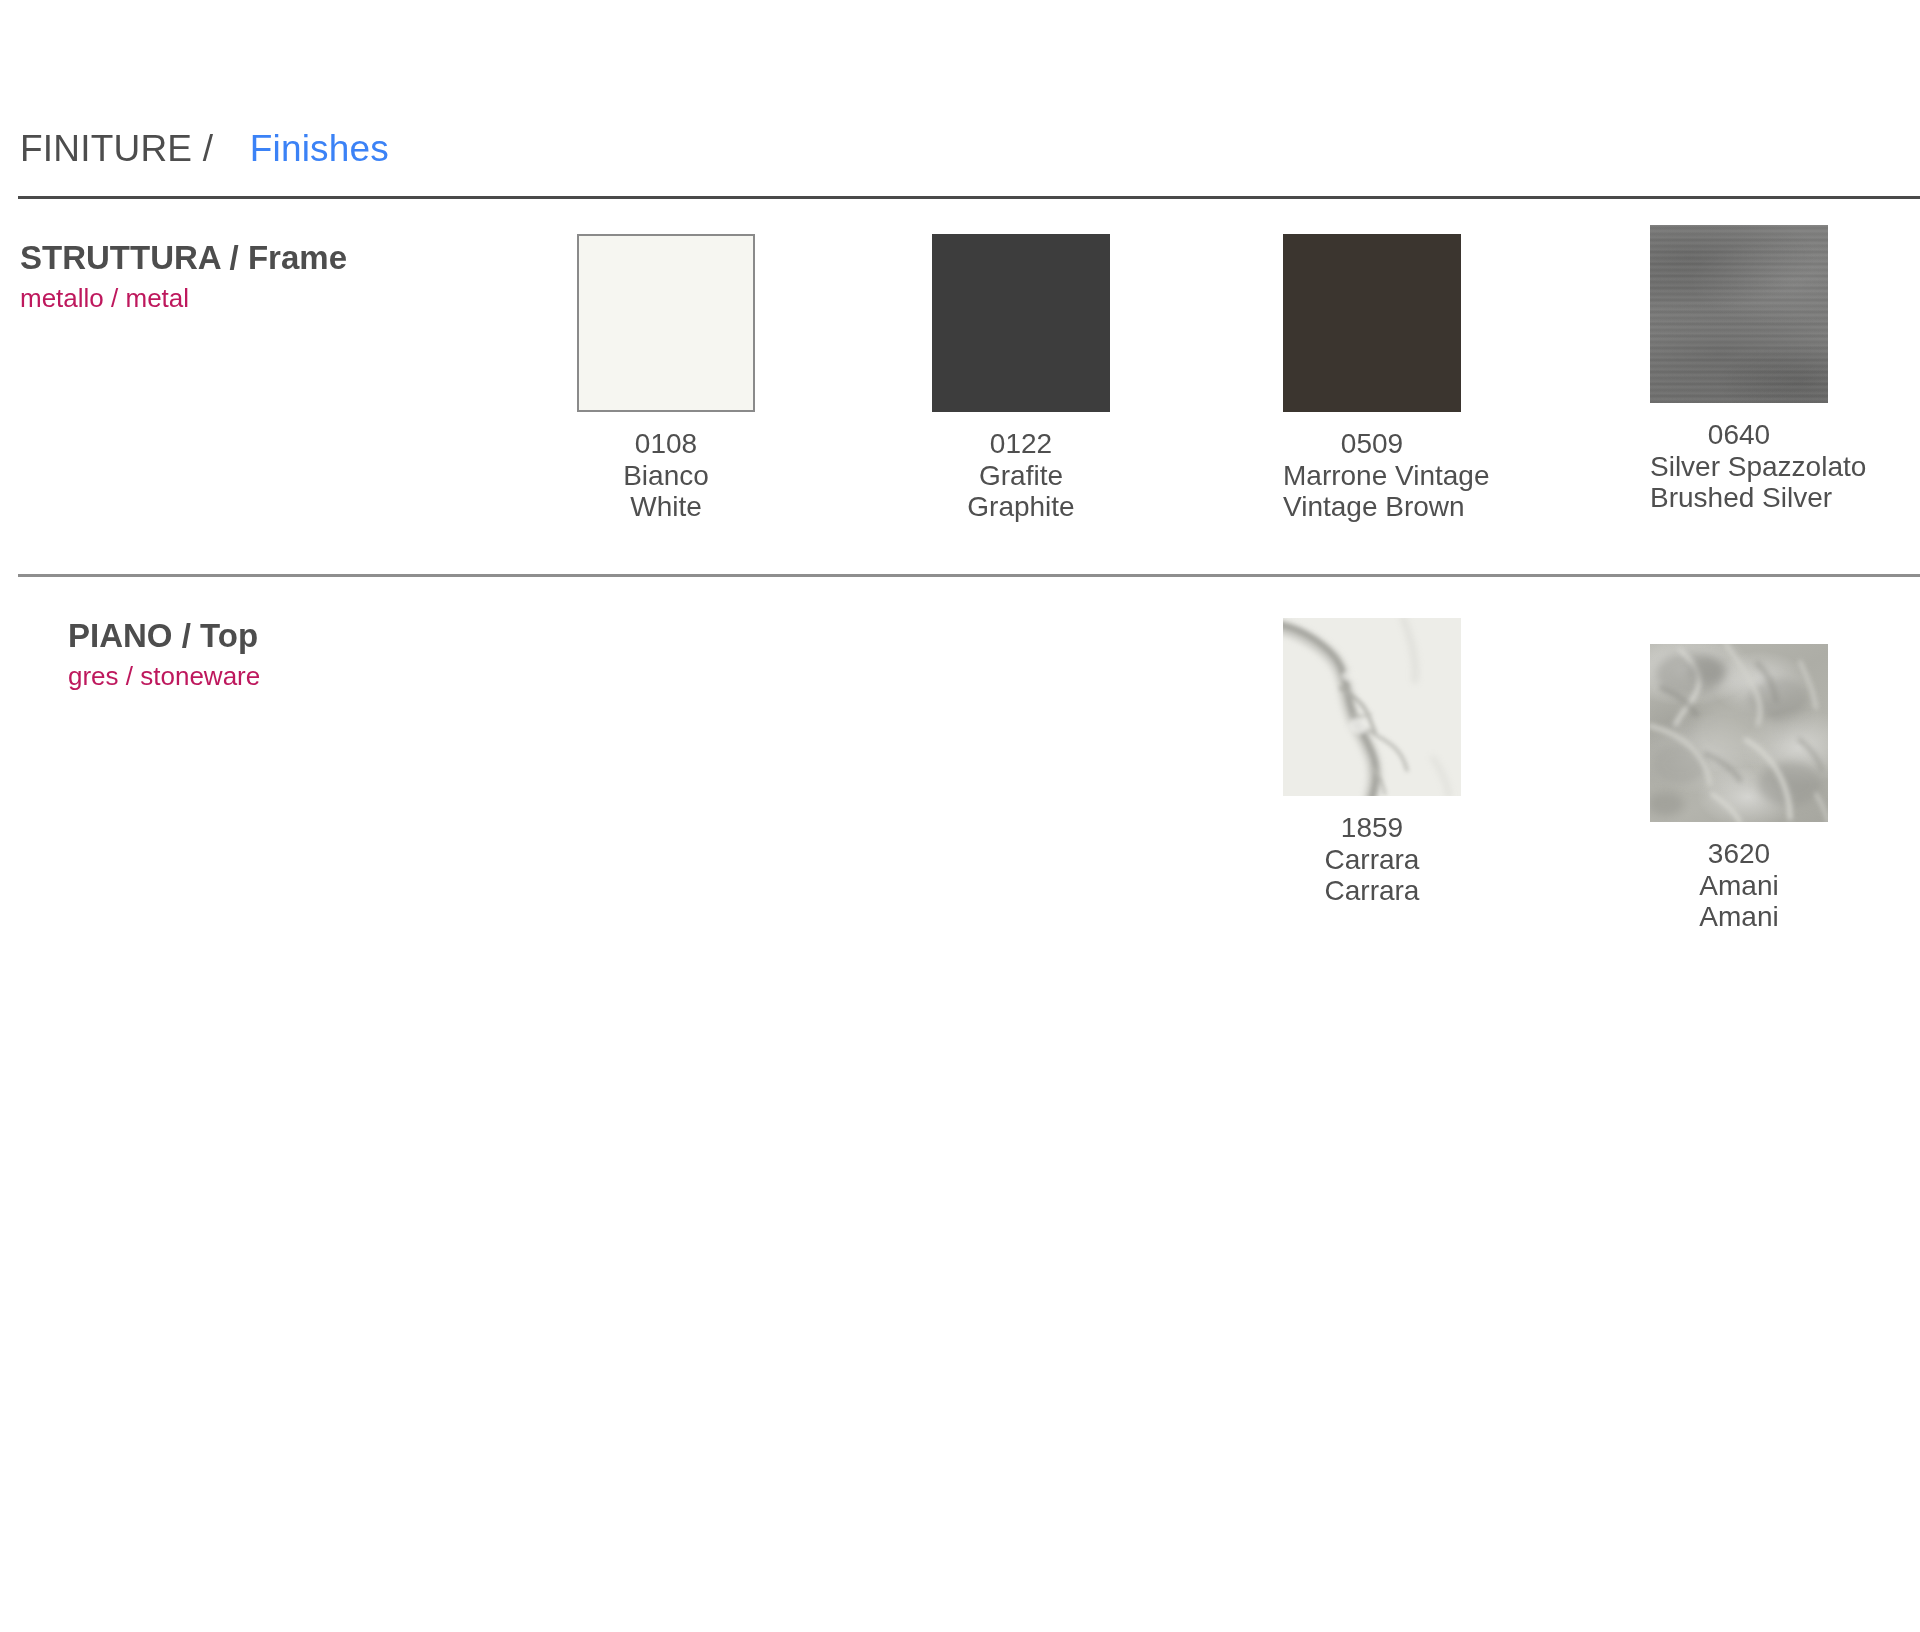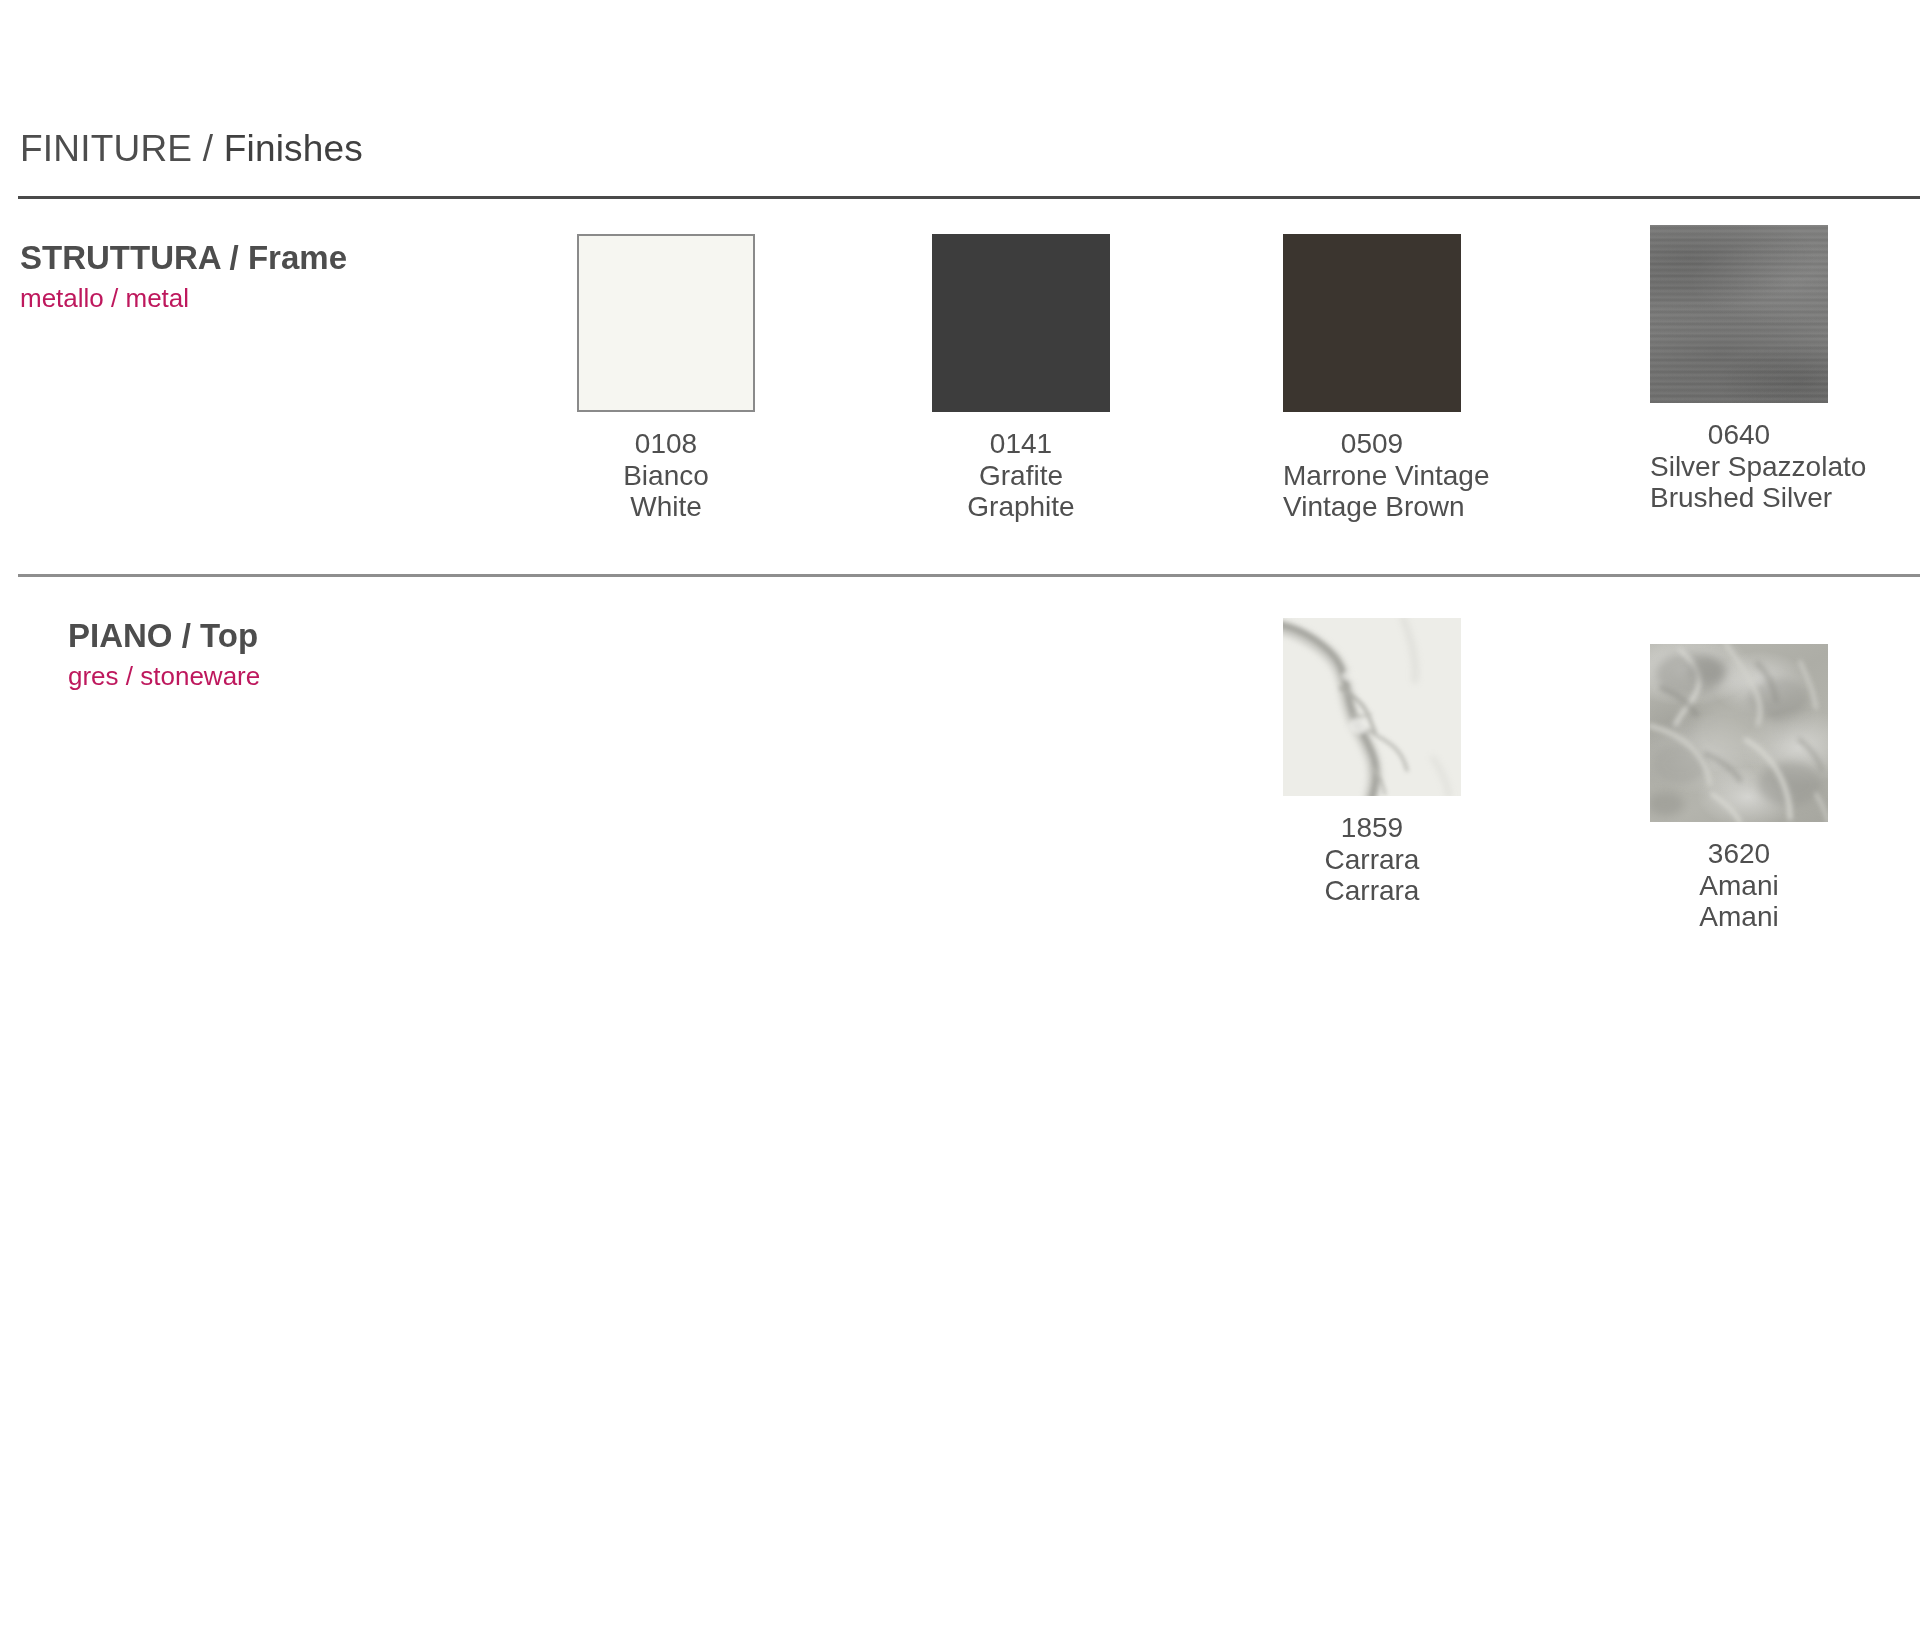--- a/index.html
+++ b/index.html
@@ -26,21 +26,21 @@
   .page-title {
     position: absolute;
     left: 20px;
     top: 128px;
     font-size: 37px;
     font-weight: 400;
     letter-spacing: 0.2px;
     color: #4d4d4d;
     white-space: nowrap;
   }
-  .page-title .ital { color: #404040; }
+  .page-title .ital { color: #3b82f6; margin-left: 26px; }
 
   
   .divider {
     position: absolute;
     left: 18px;
     right: 0;
     height: 3px;
   }
   .divider.strong { background: #4a4a4a; top: 196px; }
   .divider.soft   { background: #8e8e8e; top: 574px; height: 3px; }
@@ -151,21 +151,21 @@
     <div class="swatch-caption">
       <span class="code">0108</span>
       <span class="it">Bianco</span>
       <span class="en">White</span>
     </div>
   </div>
 
   <div class="swatch-group" style="left:932px; top:234px;">
     <div class="swatch" style="background:#3d3d3d;"></div>
     <div class="swatch-caption">
-      <span class="code">0141</span>
+      <span class="code">0122</span>
       <span class="it">Grafite</span>
       <span class="en">Graphite</span>
     </div>
   </div>
 
   <div class="swatch-group" style="left:1283px; top:234px;">
     <div class="swatch" style="background:#3b352f;"></div>
     <div class="swatch-caption">
       <span class="code">0509</span>
       <span class="it">Marrone Vintage</span>

